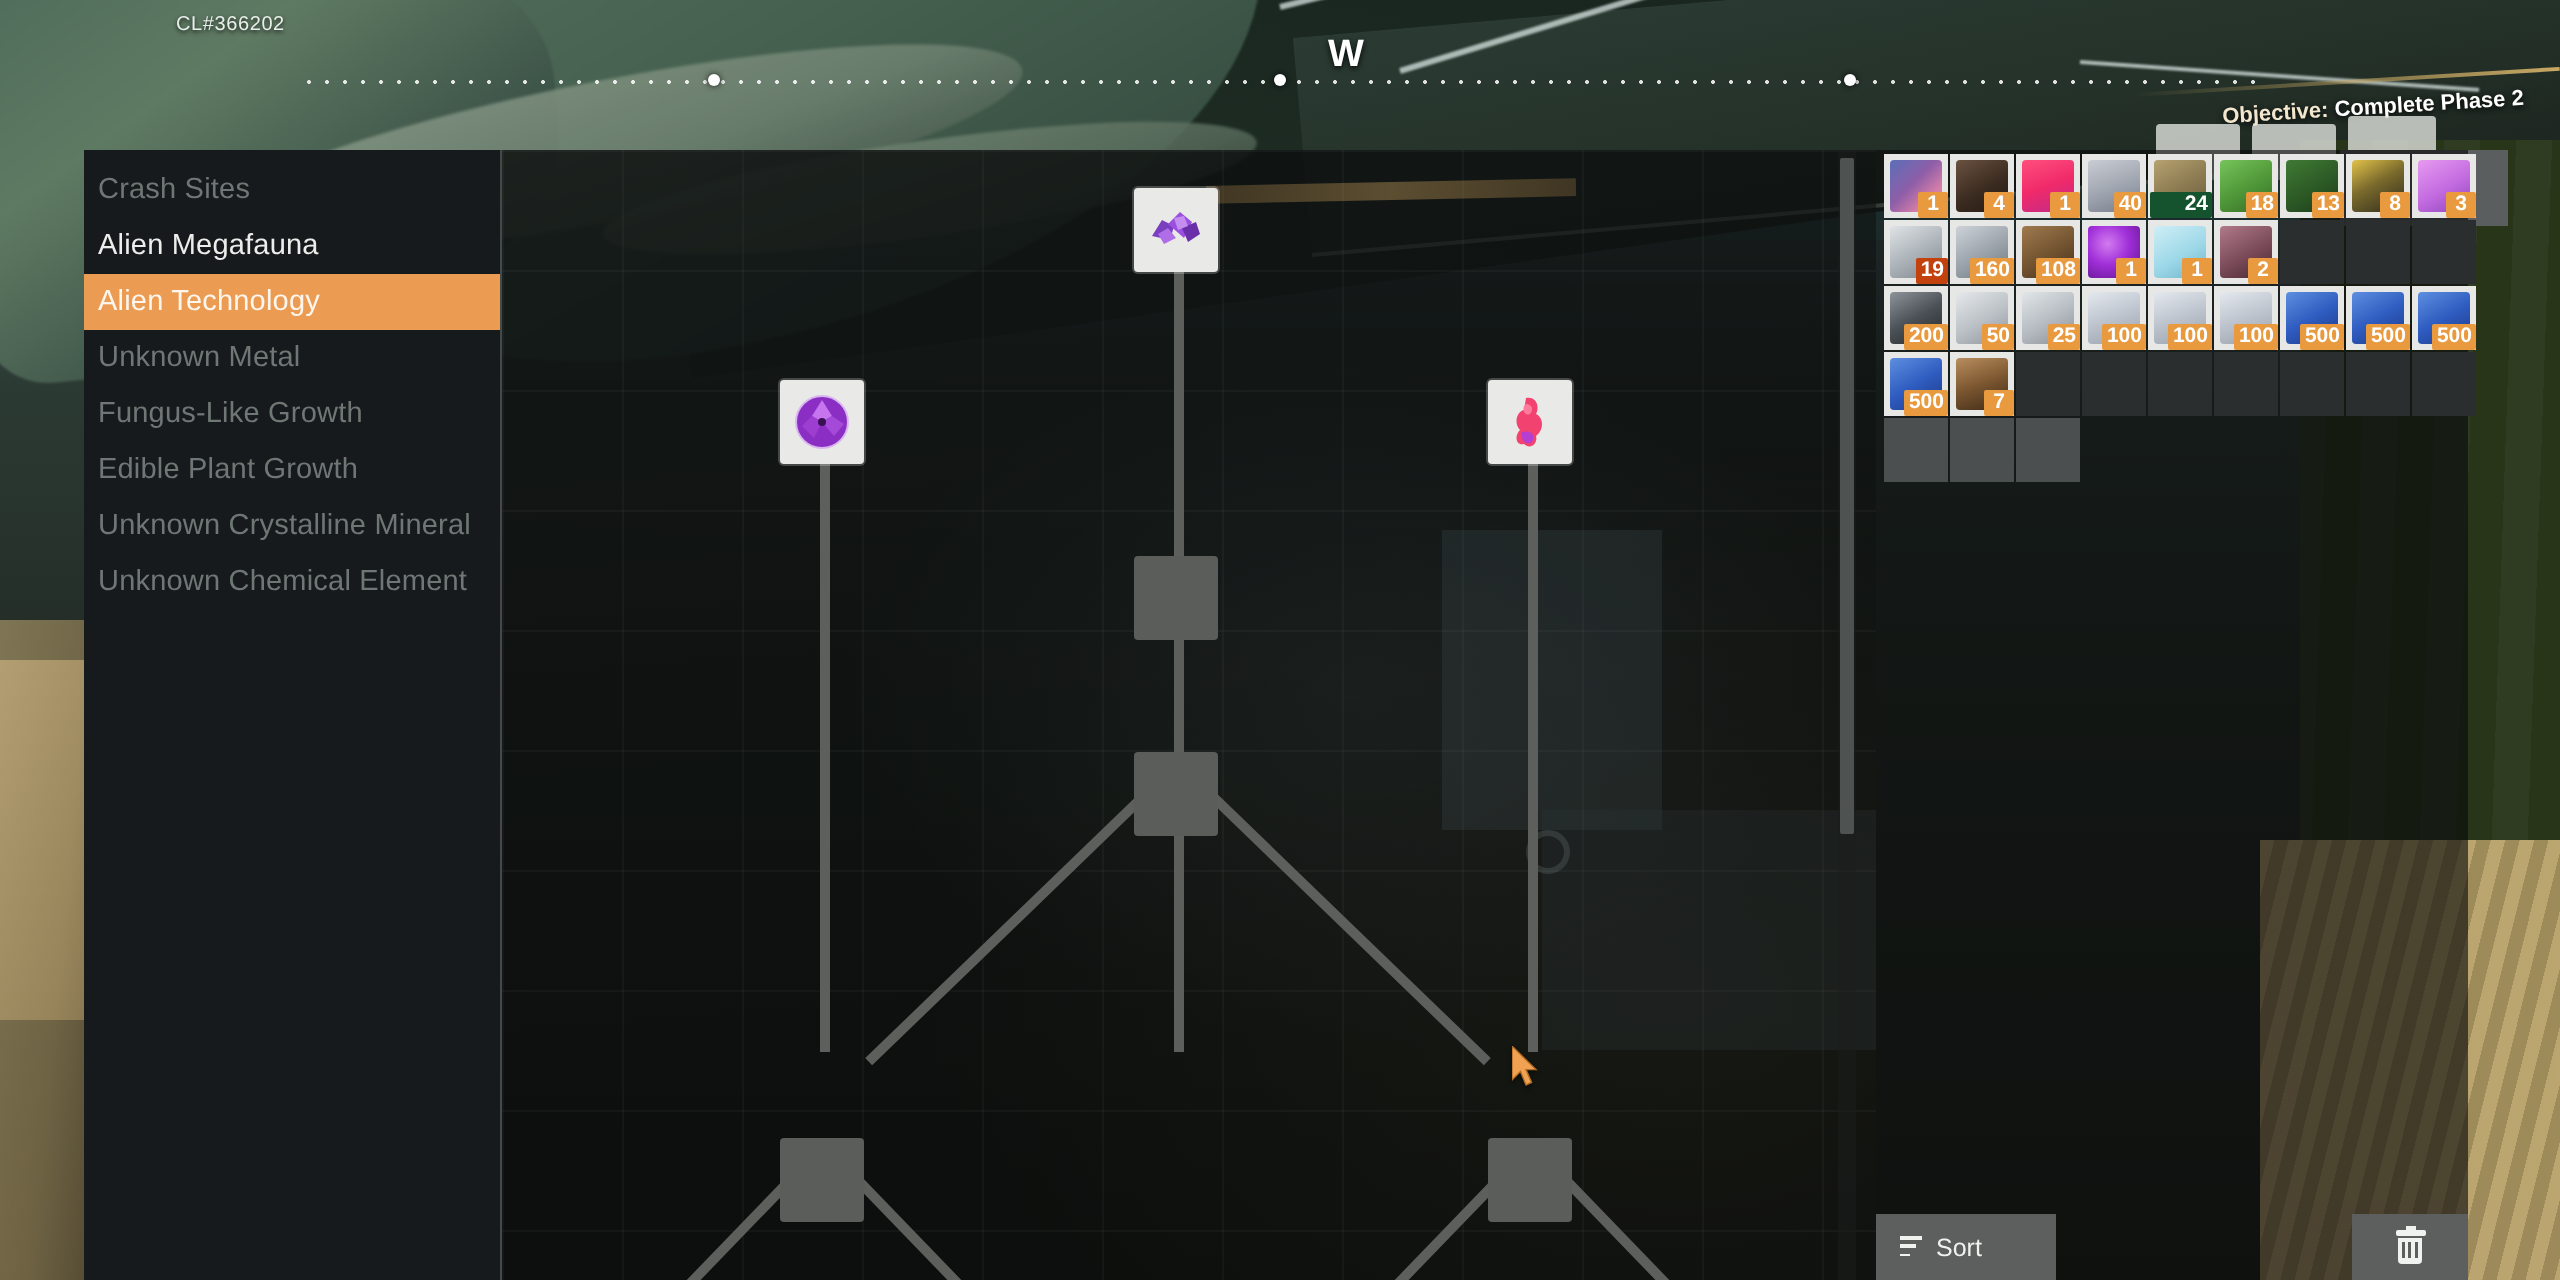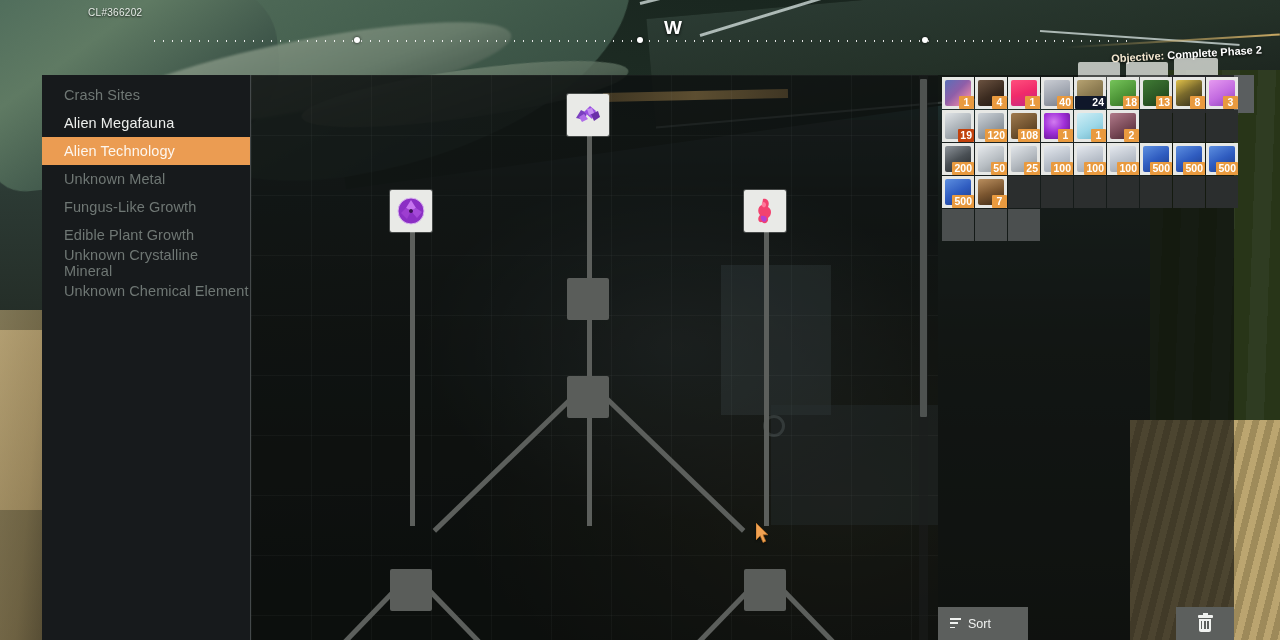--- a/index.html
+++ b/index.html
@@ -155,22 +155,22 @@
   .close-x { font-size:17px; color:#eef0ee; line-height:1; font-weight:400; }
 
   .body-row { flex:1; display:flex; position:relative; }
 
   
   .sidebar {
     width:208px; background:#171a1c; padding-top:6px; flex:none;
     position:relative; z-index:2;
   }
   .side-item {
-    height:28px; display:flex; align-items:center; padding-left:22px;
-    font-size:14.5px; color:#eceeec; letter-spacing:.1px;
+    height:28px; display:flex; align-items:center; padding-left:7px;
+    font-size:14.5px; color:#eceeec; letter-spacing:.1px;text-align:right;
   }
   .side-item.dim { color:#6f7774; }
   .side-item.active { background:#eb9c52; color:#fdf6ee; }
 
   
   .tree {
     flex:1; position:relative; overflow:hidden;
     background:rgba(9,11,10,.80);
     border-left:1px solid #44494a;
   }
@@ -425,21 +425,21 @@
           <div class="slot filled">
             <div class="icon" style="background: linear-gradient(160deg, rgb(255, 79, 125) 0%, rgb(240, 42, 106) 50%, rgb(192, 42, 138) 100%);"></div>
             <span class="qty" style="background: rgb(233, 154, 63);">1</span>
           </div>
           <div class="slot filled">
             <div class="icon" style="background: linear-gradient(160deg, rgb(201, 204, 211) 0%, rgb(154, 160, 171) 60%, rgb(118, 124, 136) 100%);"></div>
             <span class="qty" style="background: rgb(233, 154, 63);">40</span>
           </div>
           <div class="slot filled">
             <div class="icon" style="background: linear-gradient(150deg, rgb(182, 162, 113) 0%, rgb(141, 124, 82) 50%, rgb(107, 92, 58) 100%);"></div>
-            <span class="qty" style="background: #0f172a; padding-left: 17px;">24</span>
+            <span class="qty" style="background: #14532d; padding-left: 17px;">24</span>
           </div>
           <div class="slot filled">
             <div class="icon" style="background: linear-gradient(150deg, rgb(118, 196, 90) 0%, rgb(78, 150, 56) 55%, rgb(53, 106, 39) 100%);"></div>
             <span class="qty" style="background: rgb(233, 154, 63); margin-left: 14px;">18</span>
           </div>
           <div class="slot filled">
             <div class="icon" style="background: linear-gradient(150deg, rgb(63, 122, 52) 0%, rgb(42, 86, 36) 60%, rgb(28, 58, 25) 100%);"></div>
             <span class="qty" style="background: rgb(233, 154, 63);">13</span>
           </div>
           <div class="slot filled">
@@ -449,21 +449,21 @@
           <div class="slot filled">
             <div class="icon" style="background: linear-gradient(150deg, rgb(230, 154, 240) 0%, rgb(194, 106, 224) 55%, rgb(142, 68, 184) 100%);"></div>
             <span class="qty" style="background: rgb(233, 154, 63);">3</span>
           </div>
           <div class="slot filled">
             <div class="icon" style="background: linear-gradient(150deg, rgb(223, 227, 230) 0%, rgb(169, 176, 182) 55%, rgb(125, 132, 138) 100%);"></div>
             <span class="qty" style="background: #c2410c;">19</span>
           </div>
           <div class="slot filled">
             <div class="icon" style="background: linear-gradient(150deg, rgb(205, 211, 216) 0%, rgb(152, 160, 168) 55%, rgb(110, 118, 124) 100%);"></div>
-            <span class="qty" style="background: rgb(233, 154, 63);">120</span>
+            <span class="qty" style="background: rgb(233, 154, 63);">160</span>
           </div>
           <div class="slot filled">
             <div class="icon" style="background: linear-gradient(150deg, rgb(160, 122, 78) 0%, rgb(112, 82, 47) 55%, rgb(67, 48, 27) 100%);"></div>
             <span class="qty" style="background: rgb(233, 154, 63);">108</span>
           </div>
           <div class="slot filled">
             <div class="icon" style="background: radial-gradient(circle at 38% 34%, rgb(210, 123, 240) 0%, rgb(160, 47, 216) 45%, rgb(93, 18, 136) 100%);"></div>
             <span class="qty" style="background: rgb(233, 154, 63);">1</span>
           </div>
           <div class="slot filled">

